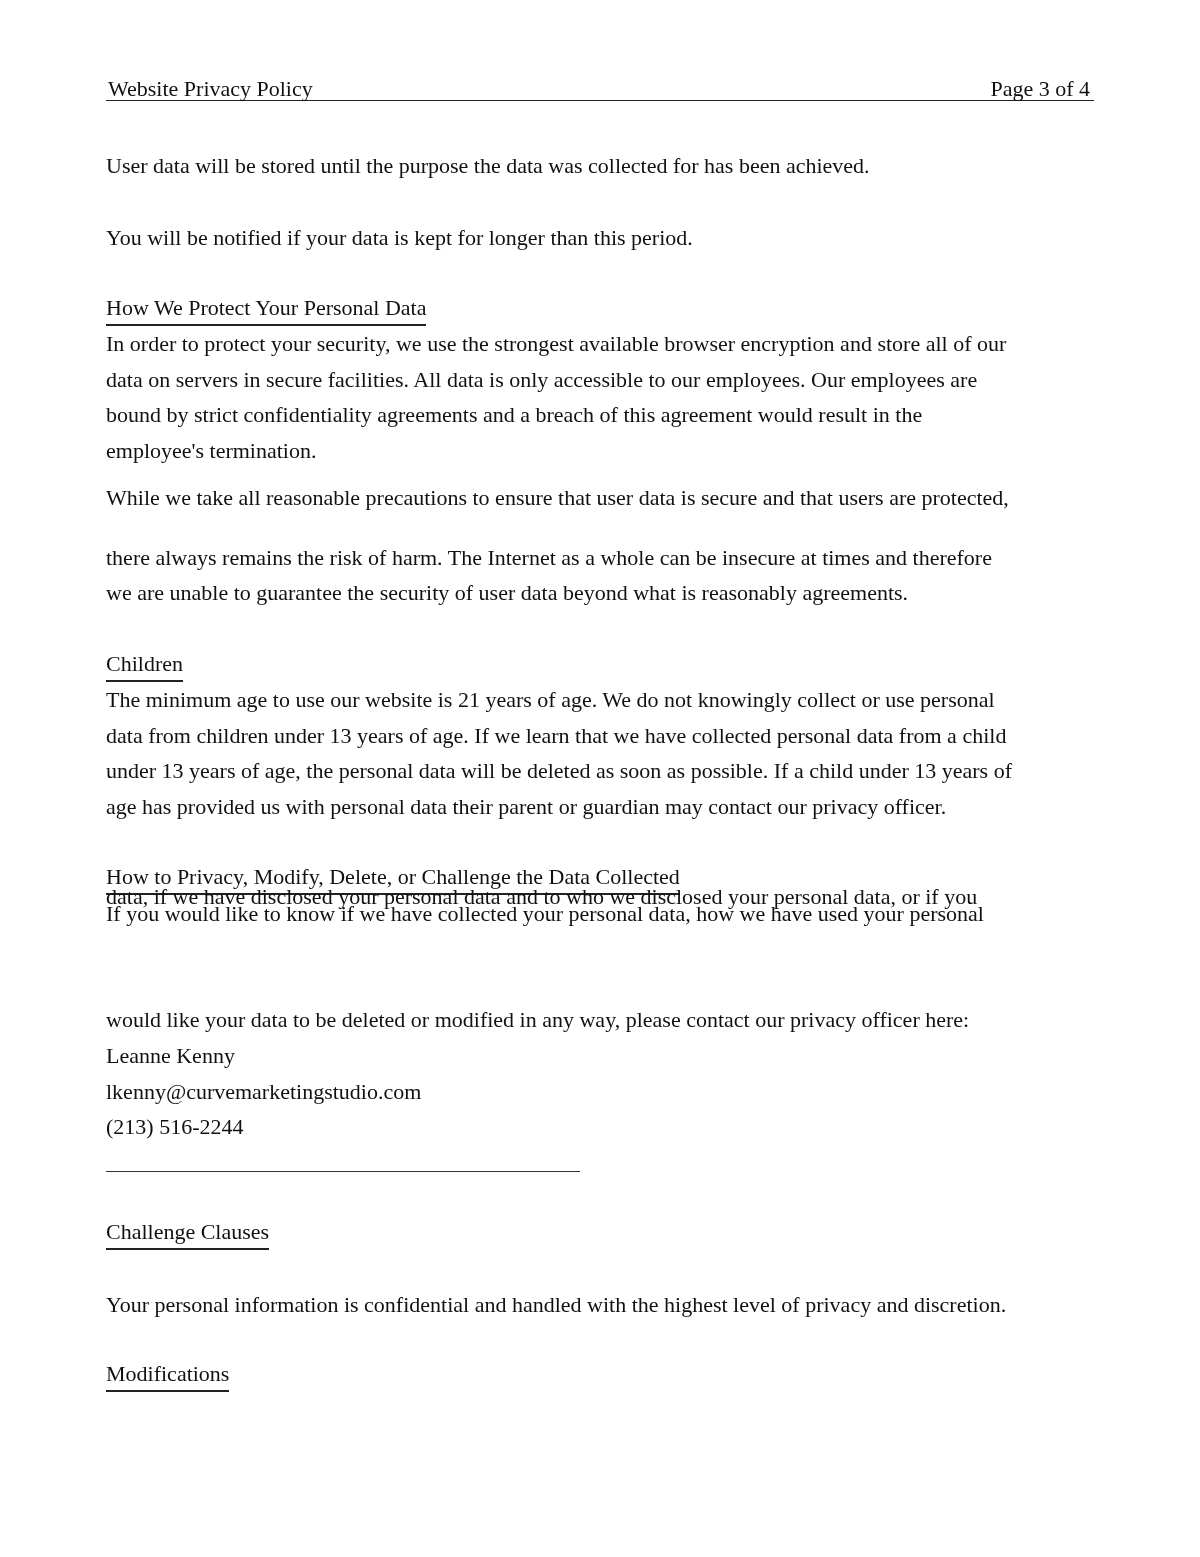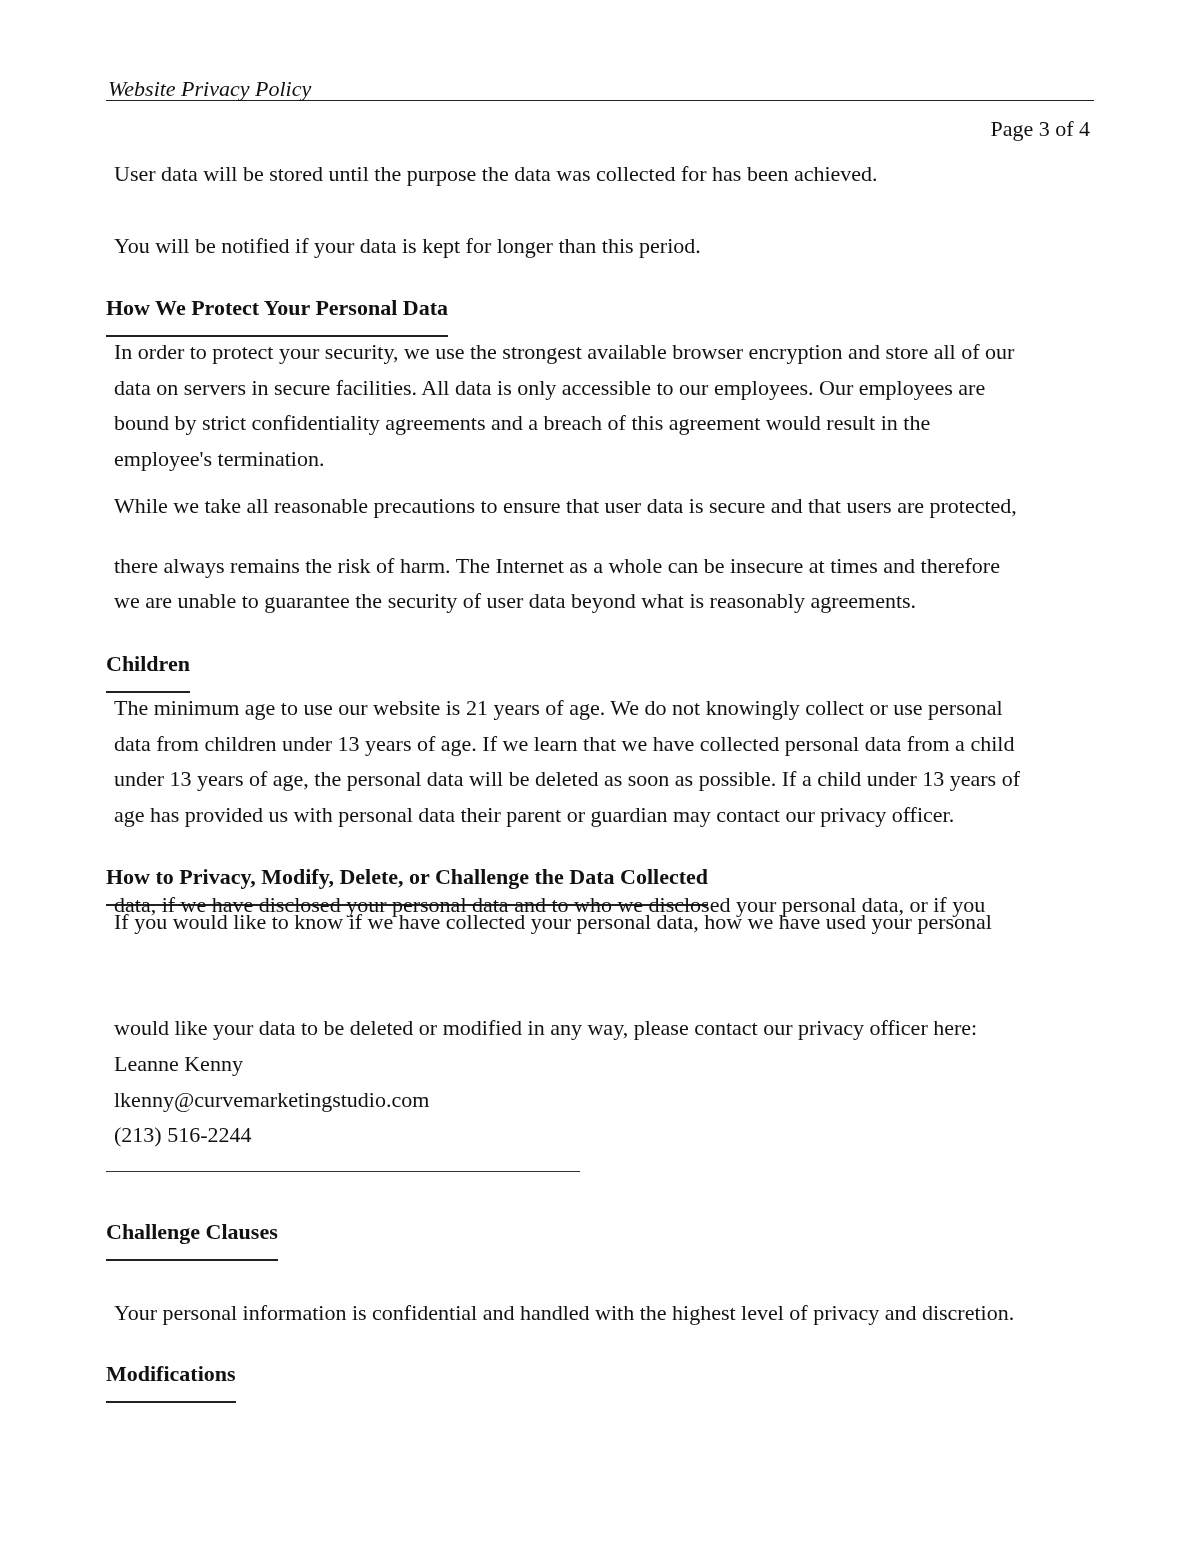--- a/index.html
+++ b/index.html
@@ -1,24 +1,24 @@
 <!DOCTYPE html>
 <html><head>
 <meta charset="utf-8">
 <style>
   html, body { margin: 0; padding: 0; background: #ffffff; }
   body { width: 1200px; height: 1557px; position: relative; overflow: hidden;
          font-family: "Liberation Serif", "DejaVu Serif", serif; color: #111111; }
   .header { position: absolute; left: 106px; top: 74px; width: 988px; height: 26px;
             border-bottom: 1px solid #222; font-size: 22px; }
-  .header .title { position: absolute; left: 2px; top: 2px; font-style: italic; }
-  .header .pageno { position: absolute; right: 4px; top: 2px; margin-top: 40px; }
-  .p { position: absolute; left: 106px; font-size: 22px; line-height: 36px; width: 990px; margin: 8px; }
-  .h { position: absolute; left: 106px; font-size: 22px; font-weight: bold; line-height: 28px;
-       padding-bottom: 13px; border-bottom: 2px solid #222; }
+  .header .title { position: absolute; left: 2px; top: 2px; }
+  .header .pageno { position: absolute; right: 4px; top: 2px; }
+  .p { position: absolute; left: 106px; font-size: 22px; line-height: 36px; width: 990px; margin: 0; }
+  .h { position: absolute; left: 106px; font-size: 22px; font-weight: normal; line-height: 28px;
+       padding-bottom: 2px; border-bottom: 2px solid #222; }
   .rule { position: absolute; left: 106px; top: 1171px; width: 474px; height: 0; border-top: 1px solid #333; }
 </style>
 </head>
 <body>
 
 <div class="header">
   <span class="title">Website Privacy Policy</span>
   <span class="pageno">Page 3 of 4</span>
 </div>
 

